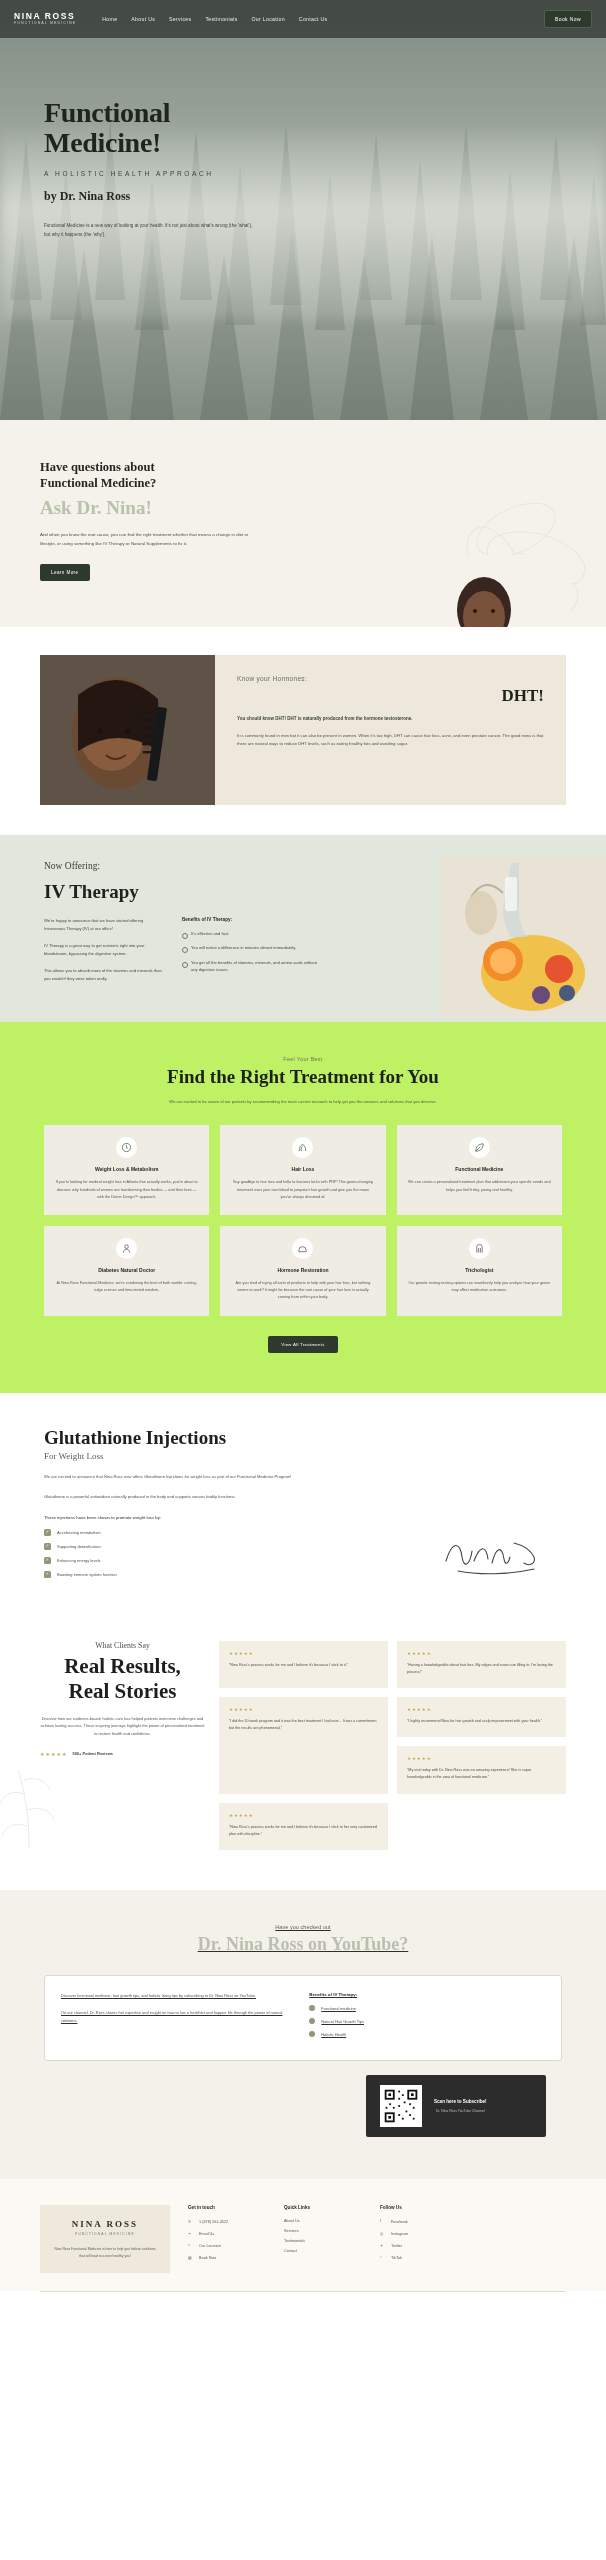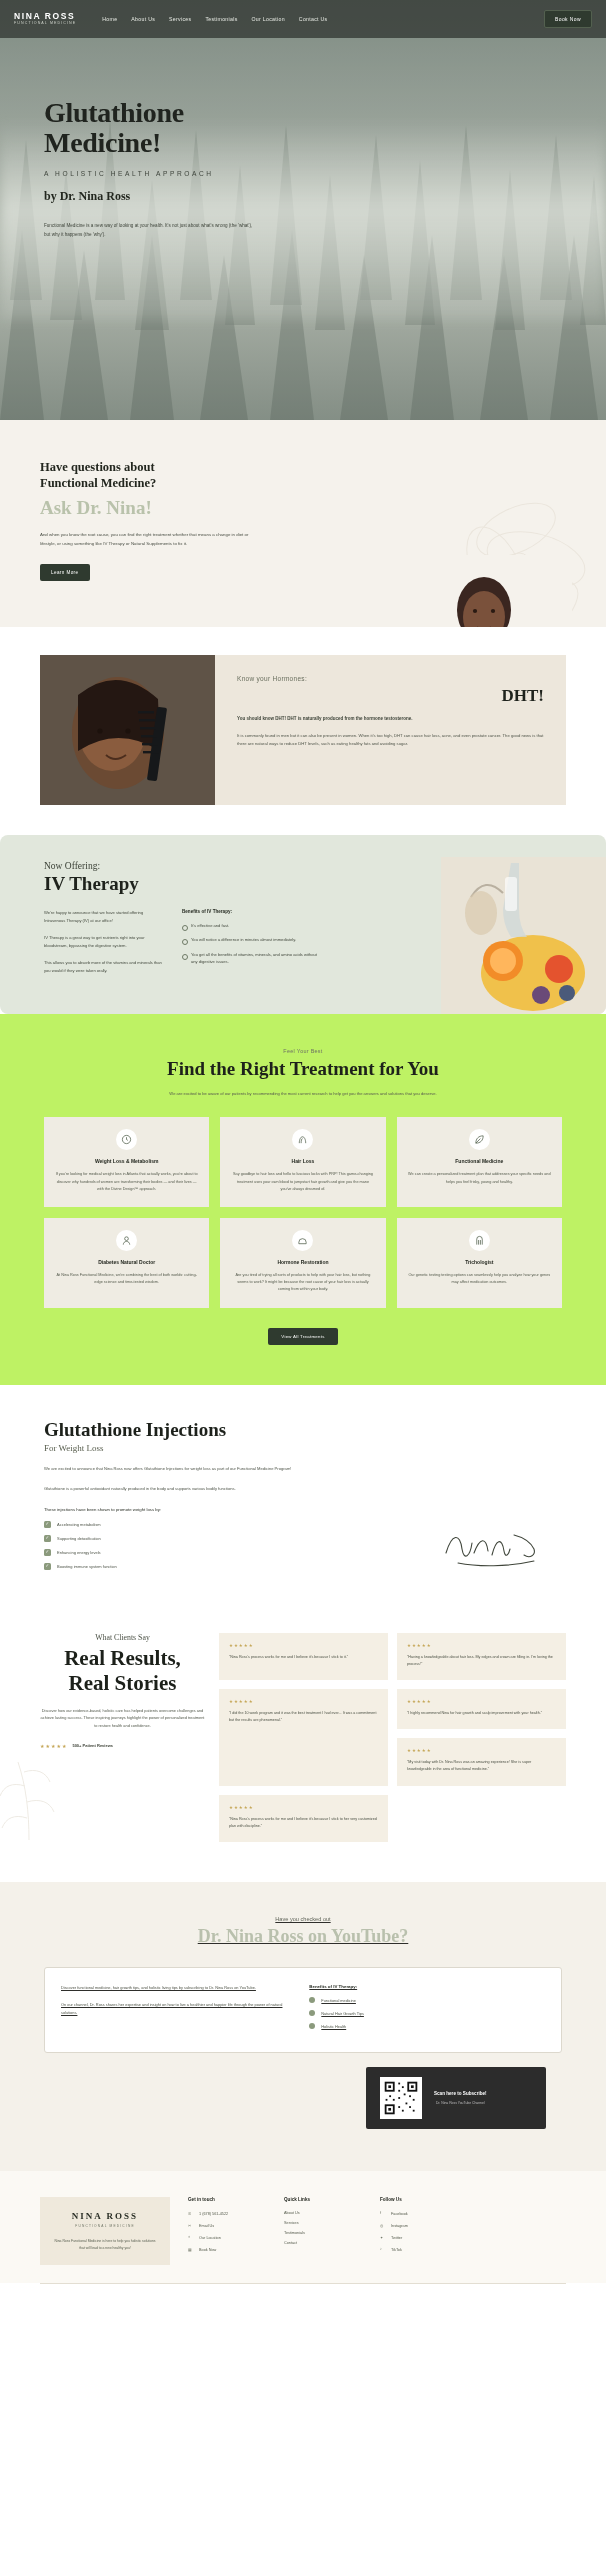--- a/index.html
+++ b/index.html
@@ -93,25 +93,25 @@
   .dht { padding: 28px 0 30px; background:#ffffff; }
   .dht-inner { display:flex; margin: 0 40px; }
   .dht-photo { width: 175px; height: 150px; position:relative; overflow:hidden; background:#6e6257; }
   .dht-text { flex:1; background:#ede7dc; padding: 20px 22px; }
   .dht-text .kicker { font-size:6.5px; color:#6a6f5f; letter-spacing:.3px; }
   .dht-text h3 { font-family:"Liberation Serif", serif; font-size:17px; color:#1f231d; margin-top:4px; font-weight:700;text-align:right;}
   .dht-text .lead { font-size:4.5px; font-weight:700; color:#3b4136; margin-top:9px; line-height:1.8; }
   .dht-text p { font-size:4.2px; color:#4f5449; margin-top:9px; line-height:1.9; }
 
   
-  .iv { background:#e1e7dc; padding: 26px 0 30px; position:relative; overflow:hidden;border-radius:8px; }
+  .iv { background:#e1e7dc; padding: 26px 0 30px; position:relative; overflow:hidden; }
   .iv-inner { display:flex; padding: 0 0 0 44px; }
   .iv-left { width: 290px; }
   .iv-left .offer { font-family:"Liberation Serif", serif; font-size:9.5px; color:#3a4036; }
-  .iv-left h2 { font-family:"Liberation Serif", serif; font-size: 19px; color:#1e221c; font-weight:700; margin-top:2px;}
+  .iv-left h2 { font-family:"Liberation Serif", serif; font-size: 19px; color:#1e221c; font-weight:700; margin-top:10px;}
   .iv-cols { display:flex; gap: 20px; margin-top: 14px; }
   .iv-col-a { width: 118px; }
   .iv-col-a p { font-size:4.1px; line-height:1.95; color:#444a3f; margin-bottom:9px; }
   .iv-col-b { width: 140px; }
   .iv-col-b h4 { font-size:4.6px; font-weight:700; color:#262b22; margin-bottom:8px; }
   .iv-col-b ul { list-style:none; }
   .iv-col-b li { font-size:4.1px; line-height:1.8; color:#444a3f; margin-bottom:7px; padding-left:9px; position:relative; }
   .iv-col-b li:before {
     content:""; position:absolute; left:0; top:3px; width:4px; height:4px; border-radius:50%;
     border:1px solid #6e7a66;
@@ -267,21 +267,21 @@
         <a href="#">Services</a>
         <a href="#">Testimonials</a>
         <a href="#">Our Location</a>
         <a href="#">Contact Us</a>
       </div>
       <button class="nav-cta">Book Now</button>
     </nav>
 
     <div class="hero-copy">
       <h1>
-        <span>Glutathione</span><br>
+        <span>Functional</span><br>
         <span>Medicine!</span>
       </h1>
       <div class="hero-sub">A HOLISTIC HEALTH APPROACH</div>
       <div class="hero-by">by Dr. Nina Ross</div>
       <p class="hero-para">Functional Medicine is a new way of looking at your health. It's not just about what's wrong (the 'what'), but why it happens (the 'why').</p>
     </div>
   </section>
 
   <section class="ask">
     <svg class="floral" viewBox="0 0 260 260">

